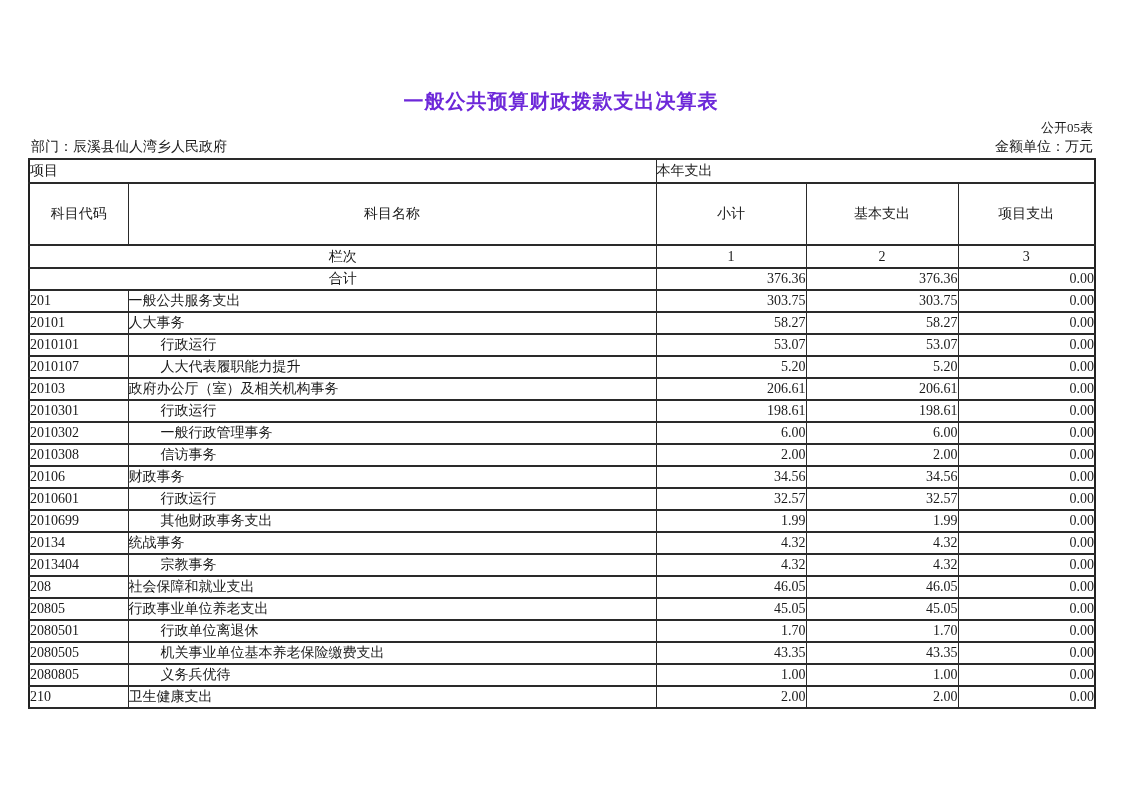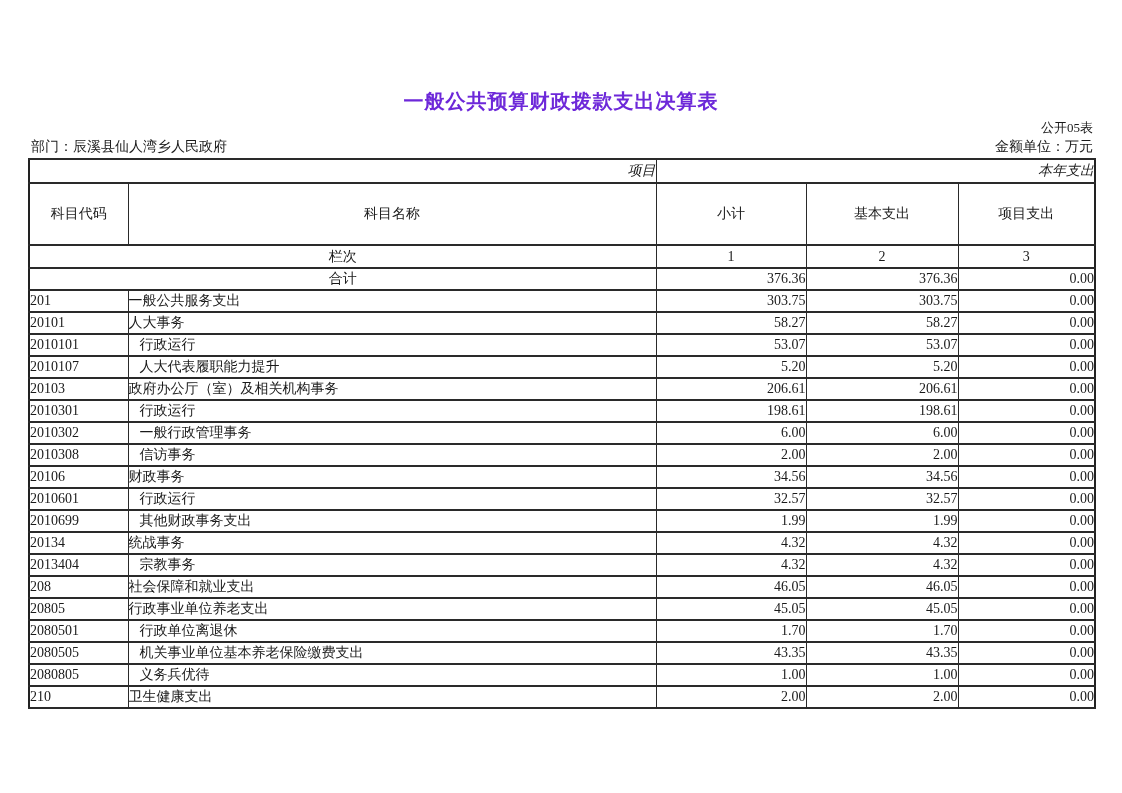--- a/index.html
+++ b/index.html
@@ -49,28 +49,28 @@
     border: 1px solid #2a2a2a;
     border-top-width: 2px;
     border-bottom-width: 2px;
     padding: 0;
     font-weight: normal;
     overflow: hidden;
     white-space: nowrap;
     color: #1a1a1a;
   }
   table.budget { border: 2px solid #222; }
-  tr.hdr-group th { height: 22px; text-align: right; font-style: italic; }
+  tr.hdr-group th { height: 22px; text-align: left; }
   tr.hdr-cols th { height: 60px; text-align: center; }
   tr.index-row td { height: 21px; }
   tr.total-row td { height: 20px; }
   tbody.data-body tr td { height: 20px; }
   td.code-cell { padding-left: 6px; text-align: left; }
   td.name-cell { padding-left: 8px; text-align: left; }
-  tr.lvl3 td.name-cell { padding-left: 11px; }
+  tr.lvl3 td.name-cell { padding-left: 32px; }
   td.num-cell { padding-right: 9px; text-align: right; }
   td.center-cell { text-align: center; }
   tr.total-row td.num-cell { font-weight: normal; }
 </style>
 </head>
 <body>
 
 <div class="page">
 
   <div class="doc-title">一般公共预算财政拨款支出决算表</div>

